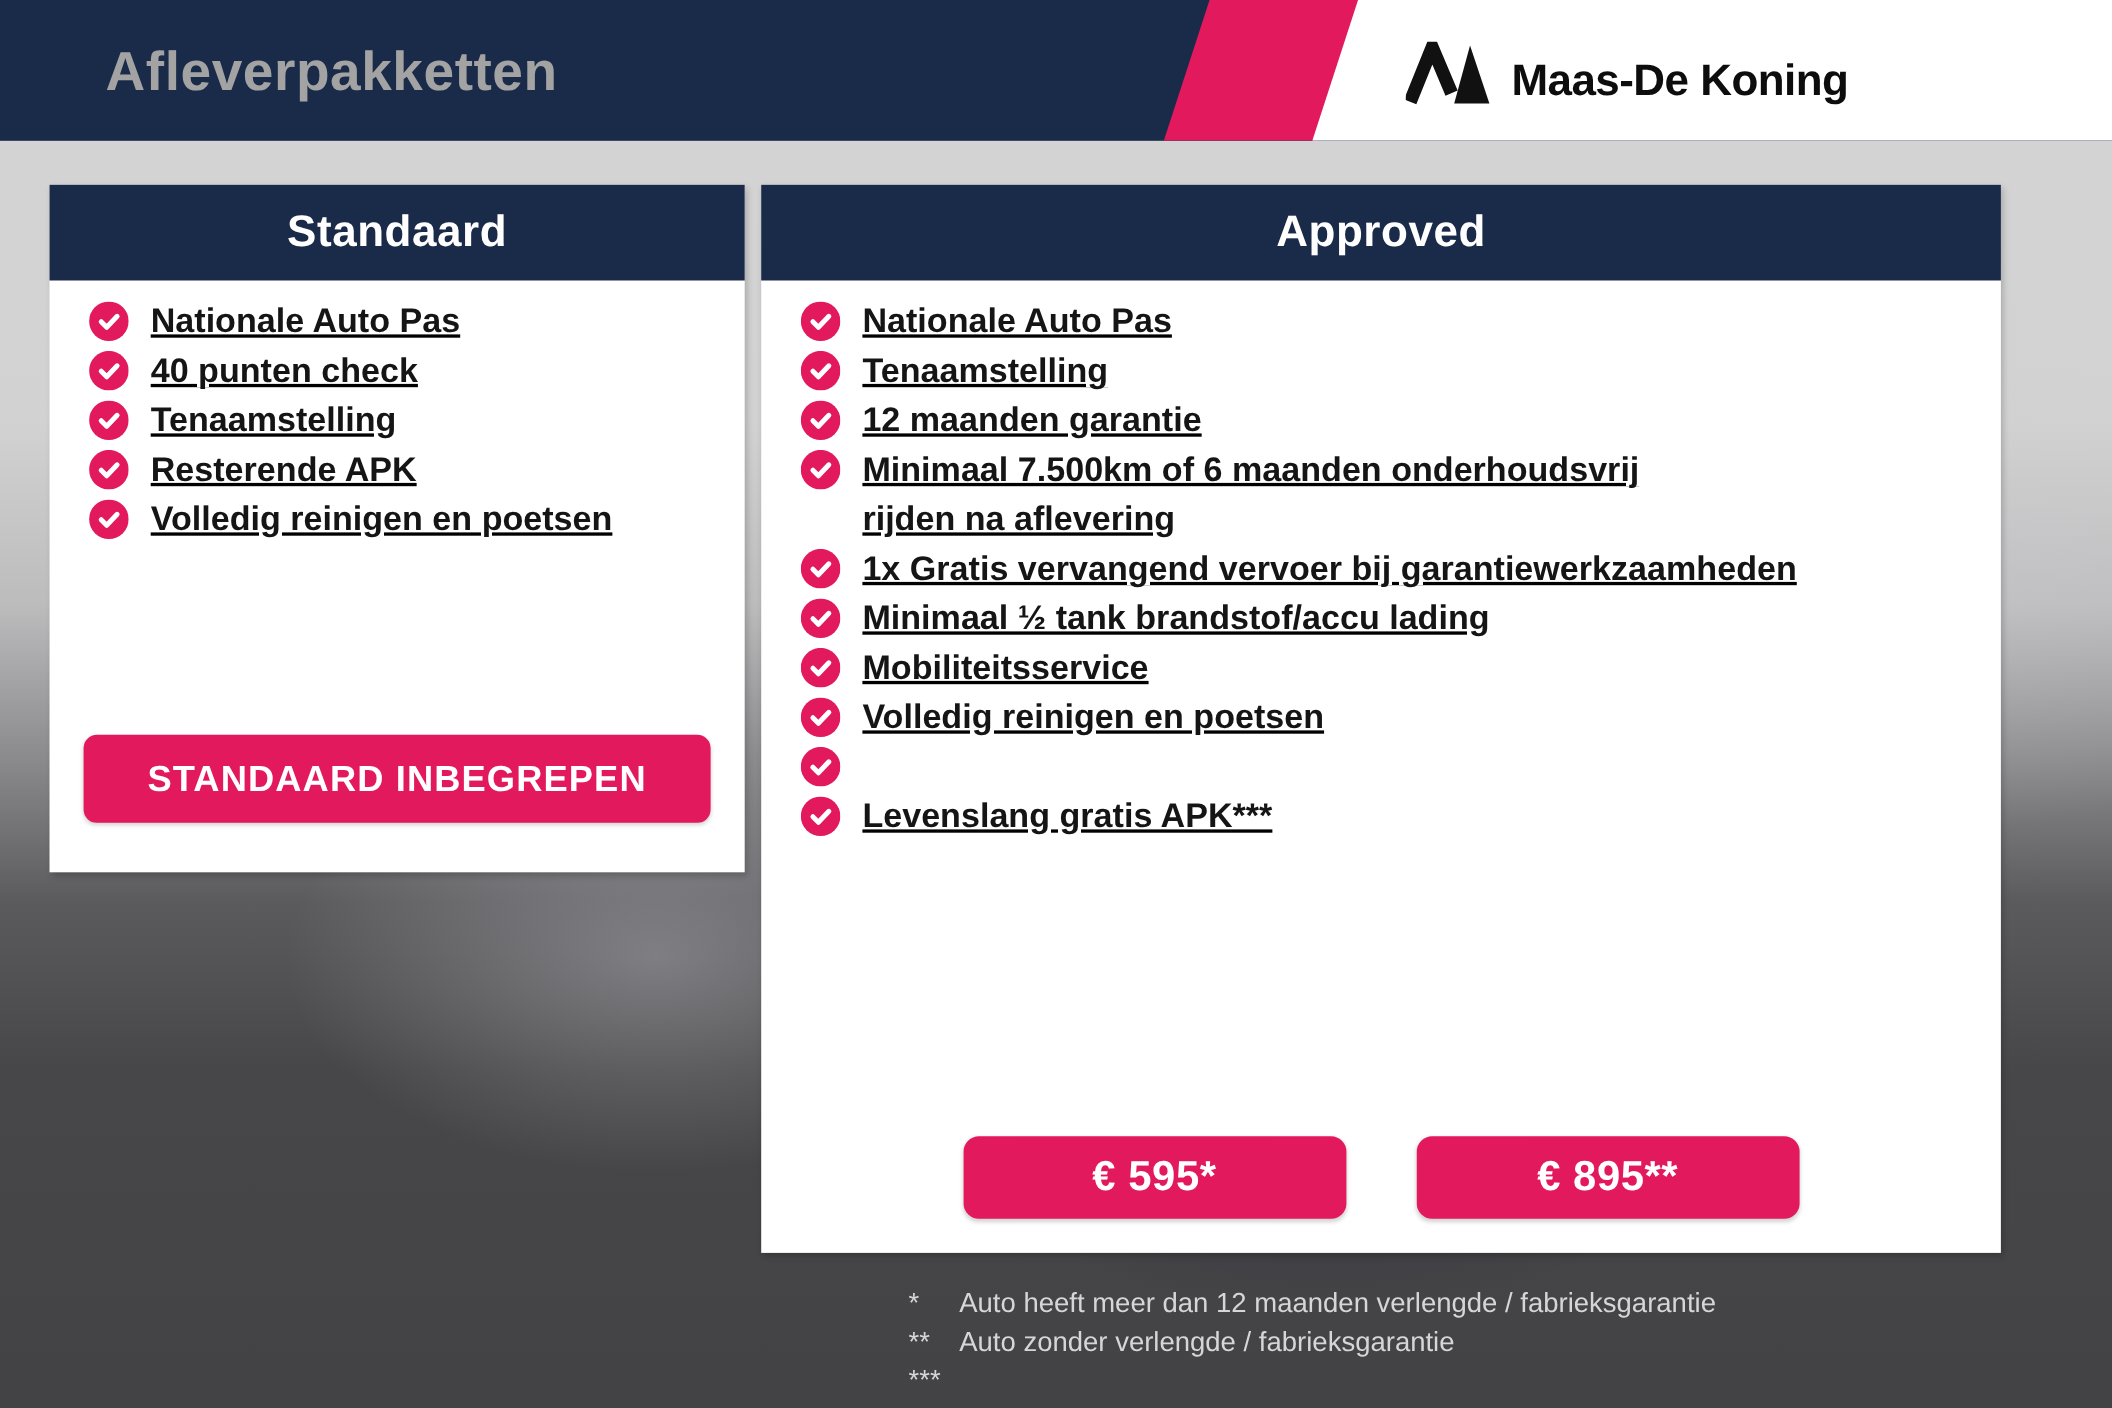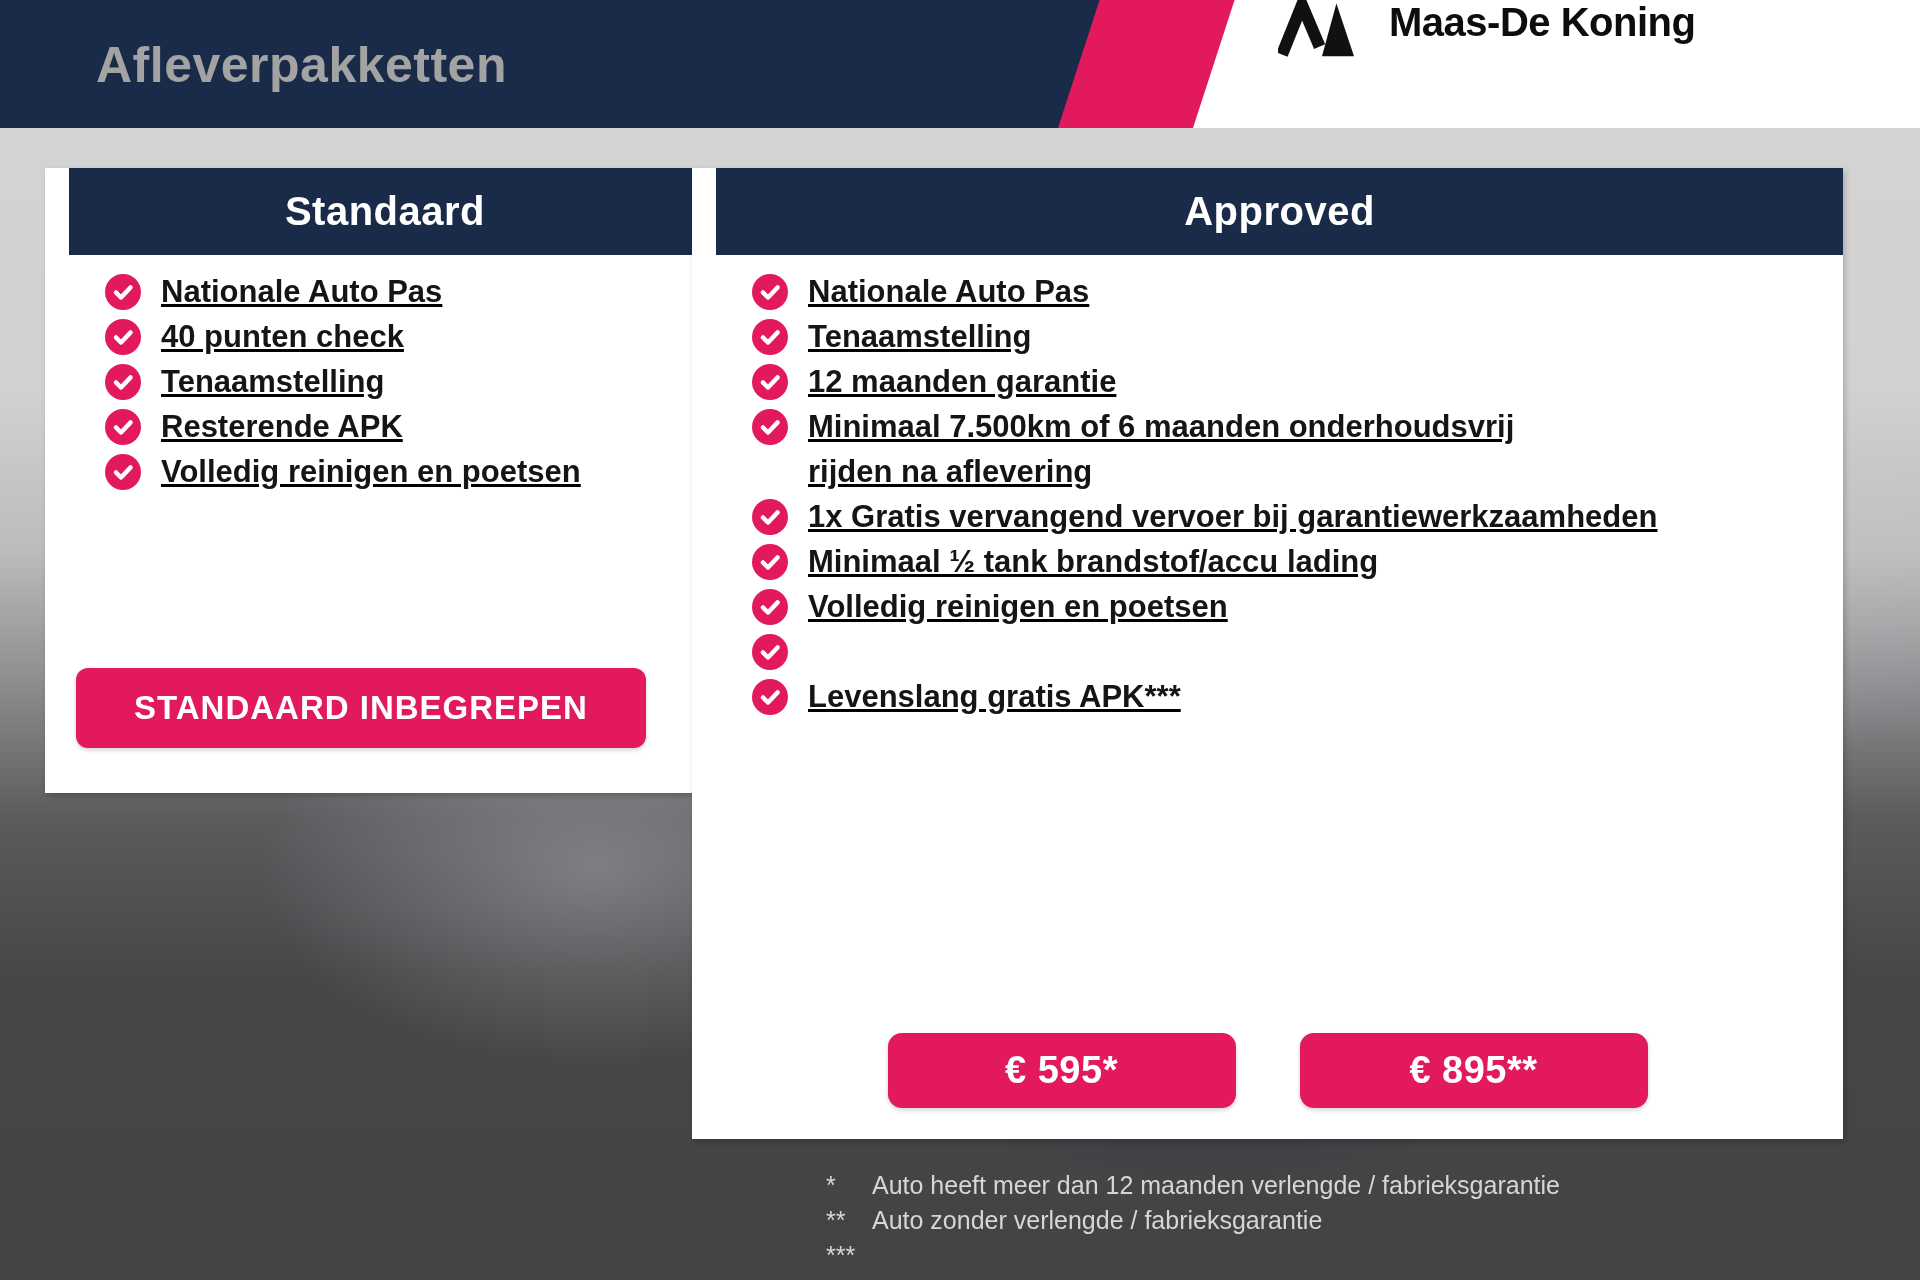--- a/index.html
+++ b/index.html
@@ -32,32 +32,31 @@
     position:absolute;left:1193px;bottom:0;width:980px;height:128px;
     background:#ffffff;
     transform:skewX(-18deg);transform-origin:bottom left;
   }
   .topbar-title{
     position:absolute;left:96px;top:0;height:128px;line-height:130px;
     color:#a3a3a3;font-size:50px;font-weight:700;letter-spacing:0.5px;
   }
   .brand{
     position:absolute;left:1278px;top:0;height:96px;
-    display:flex;align-items:flex-start;gap:31px;
+    display:flex;align-items:flex-end;gap:16px;
   }
   .brand-mark{display:block;}
   .brand-name{
     color:#0d0d0d;font-size:40px;font-weight:700;letter-spacing:-0.5px;
     white-space:nowrap;
   }
   
   .card{
     position:absolute;background:#ffffff;
     box-shadow:2px 3px 6px rgba(0,0,0,0.20);
-    padding-left:24px;
   }
   .card-standaard{left:45px;top:168px;width:632px;height:625px;}
   .card-approved{left:692px;top:168px;width:1127px;height:971px;}
   .card-head{
     height:87px;background:var(--navy,#1a2a49);
     display:flex;align-items:center;justify-content:center;
     color:#ffffff;font-size:40px;font-weight:700;letter-spacing:0.5px;
   }
   .list{padding:14px 18px 0 36px;text-decoration:underline;}
   .row{height:45px;display:flex;align-items:center;gap:20px;}
@@ -207,20 +206,27 @@
             <circle cx="18" cy="18" r="18" fill="#e3195e"></circle>
             <path d="M11 18.5 L16 23.5 L25.5 13.5" fill="none" stroke="#ffffff" stroke-width="4.5" stroke-linecap="round" stroke-linejoin="round"></path>
           </svg>
         <span class="txt">Minimaal ½ tank brandstof/accu lading</span>
       </div>
       <div class="row">
         <svg class="check" viewBox="0 0 36 36">
             <circle cx="18" cy="18" r="18" fill="#e3195e"></circle>
             <path d="M11 18.5 L16 23.5 L25.5 13.5" fill="none" stroke="#ffffff" stroke-width="4.5" stroke-linecap="round" stroke-linejoin="round"></path>
           </svg>
+        <span class="txt">Mobiliteitsservice</span>
+      </div>
+      <div class="row">
+        <svg class="check" viewBox="0 0 36 36">
+            <circle cx="18" cy="18" r="18" fill="#e3195e"></circle>
+            <path d="M11 18.5 L16 23.5 L25.5 13.5" fill="none" stroke="#ffffff" stroke-width="4.5" stroke-linecap="round" stroke-linejoin="round"></path>
+          </svg>
         <span class="txt">Volledig reinigen en poetsen</span>
       </div>
       <div class="row">
         <svg class="check" viewBox="0 0 36 36">
             <circle cx="18" cy="18" r="18" fill="#e3195e"></circle>
             <path d="M11 18.5 L16 23.5 L25.5 13.5" fill="none" stroke="#ffffff" stroke-width="4.5" stroke-linecap="round" stroke-linejoin="round"></path>
           </svg>
       </div>
       <div class="row">
         <svg class="check" viewBox="0 0 36 36">

